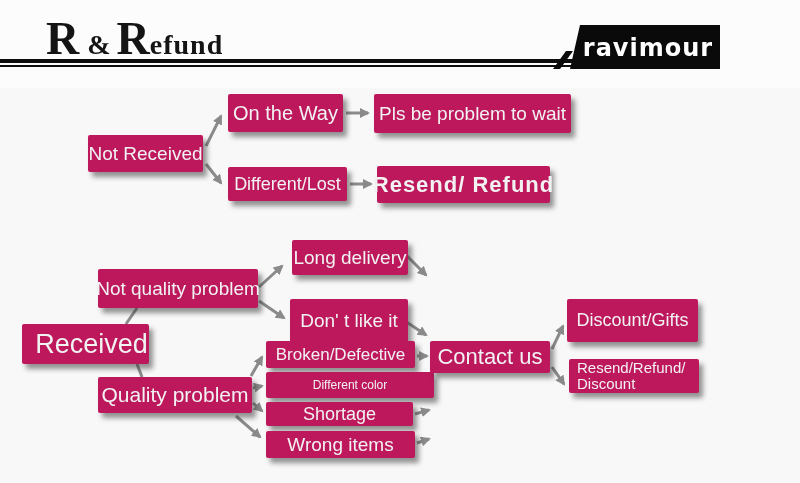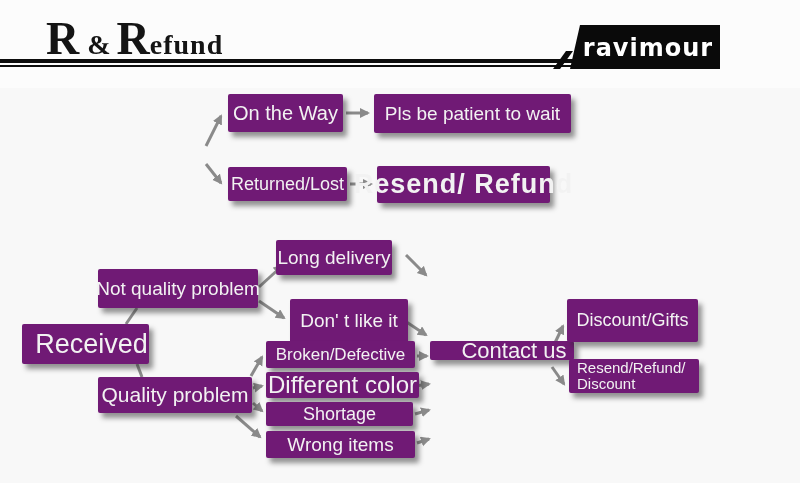--- a/index.html
+++ b/index.html
@@ -21,21 +21,21 @@
   .brand-title .cap{font-size:46px;line-height:1;}
   .brand-title .small{font-size:28px;letter-spacing:1px;line-height:1;}
   .brand-title .amp{font-size:28px;margin:0 6px 0 8px;line-height:1;}
   .rule{position:absolute;left:0;background:#0d0d0d;z-index:1;}
   #rule-thick{top:59px;width:590px;height:4px;}
   #rule-thin{top:65px;width:590px;height:2px;}
   #logo-svg{position:absolute;left:545px;top:24px;z-index:2;}
   
   .node{
     position:absolute;z-index:3;
-    background:#701a75;color:#f2f2f2;
+    background:#be185d;color:#f2f2f2;
     display:flex;align-items:center;justify-content:center;
     box-shadow:4px 5px 5px rgba(45,45,45,.5);
     border-radius:2px;white-space:nowrap;line-height:1.05;
   }
   .node.two-line{flex-direction:column;align-items:flex-start;padding-left:8px;justify-content:center;}
   #arrows{position:absolute;left:0;top:0;z-index:2;pointer-events:none;}
 </style>
 </head>
 <body>
 
@@ -81,48 +81,49 @@
       <line x1="236" y1="416" x2="260" y2="437" marker-end="url(#ah)"></line>
       <line x1="417" y1="356" x2="427" y2="356" marker-end="url(#ah)"></line>
       <line x1="415" y1="386" x2="429" y2="384" marker-end="url(#ah)"></line>
       <line x1="415" y1="414" x2="429" y2="410" marker-end="url(#ah)"></line>
       <line x1="417" y1="443" x2="429" y2="439" marker-end="url(#ah)"></line>
       <line x1="552" y1="349" x2="563" y2="326" marker-end="url(#ah)"></line>
       <line x1="552" y1="367" x2="564" y2="384" marker-end="url(#ah)"></line>
     </g>
   </svg>
 
+  <div class="node" style="left:88px;top:135px;width:115px;height:37px;font-size:19px;">Not Received</div>
 
   <div class="node" style="left:228px;top:94px;width:115px;height:38px;font-size:20px;">On the Way</div>
 
-  <div class="node" style="left:374px;top:94px;width:197px;height:39px;font-size:19px;">Pls be patient to wait</div>
+  <div class="node" style="left:374px;top:94px;width:197px;height:39px;font-size:19px;">Pls be problem to wait</div>
 
-  <div class="node" style="left:228px;top:167px;width:119px;height:34px;font-size:18px;">Returned/Lost</div>
+  <div class="node" style="left:228px;top:167px;width:119px;height:34px;font-size:18px;">Different/Lost</div>
 
-  <div class="node" style="left:377px;top:166px;width:173px;height:37px;font-size:27px;font-weight:bold;letter-spacing:1px;">Resend/ Refund</div>
+  <div class="node" style="left:377px;top:166px;width:173px;height:37px;font-size:22px;font-weight:bold;letter-spacing:1px;">Resend/ Refund</div>
 
   <div class="node" style="left:22px;top:324px;width:115px;height:40px;font-size:27px;padding-left:12px;">Received</div>
 
   <div class="node" style="left:98px;top:269px;width:160px;height:39px;font-size:19px;">Not quality problem</div>
 
   <div class="node" style="left:98px;top:377px;width:154px;height:36px;font-size:21px;">Quality problem</div>
 
-  <div class="node" style="left:276px;top:240px;width:116px;height:35px;font-size:19px;">Long delivery</div>
+  <div class="node" style="left:292px;top:240px;width:116px;height:35px;font-size:19px;">Long delivery</div>
 
   <div class="node" style="left:290px;top:299px;width:118px;height:44px;font-size:19px;">Don' t like it</div>
 
   <div class="node" style="left:266px;top:341px;width:149px;height:27px;font-size:17px;">Broken/Defective</div>
 
-  <div class="node" style="left:266px;top:372px;width:153px;height:26px;font-size:24px;text-align:right;">Different color</div>
+  <div class="node" style="left:266px;top:372px;width:168px;height:26px;font-size:12px;text-align:right;">Different color</div>
 
   <div class="node" style="left:266px;top:402px;width:147px;height:24px;font-size:18px;">Shortage</div>
 
   <div class="node" style="left:266px;top:431px;width:149px;height:27px;font-size:19px;">Wrong items</div>
 
-  <div class="node" style="left:430px;top:341px;width:120px;height:19px;font-size:22px;padding-left:24px;">Contact us</div>
+  <div class="node" style="left:430px;top:341px;width:120px;height:32px;font-size:22px;">Contact us</div>
 
   <div class="node" style="left:567px;top:299px;width:131px;height:43px;font-size:18px;">Discount/Gifts</div>
 
   <div class="node two-line" style="left:569px;top:359px;width:122px;height:34px;font-size:15px;">
     <span>Resend/Refund/</span>
     <span>Discount</span>
   </div>
 
 </div>
 

